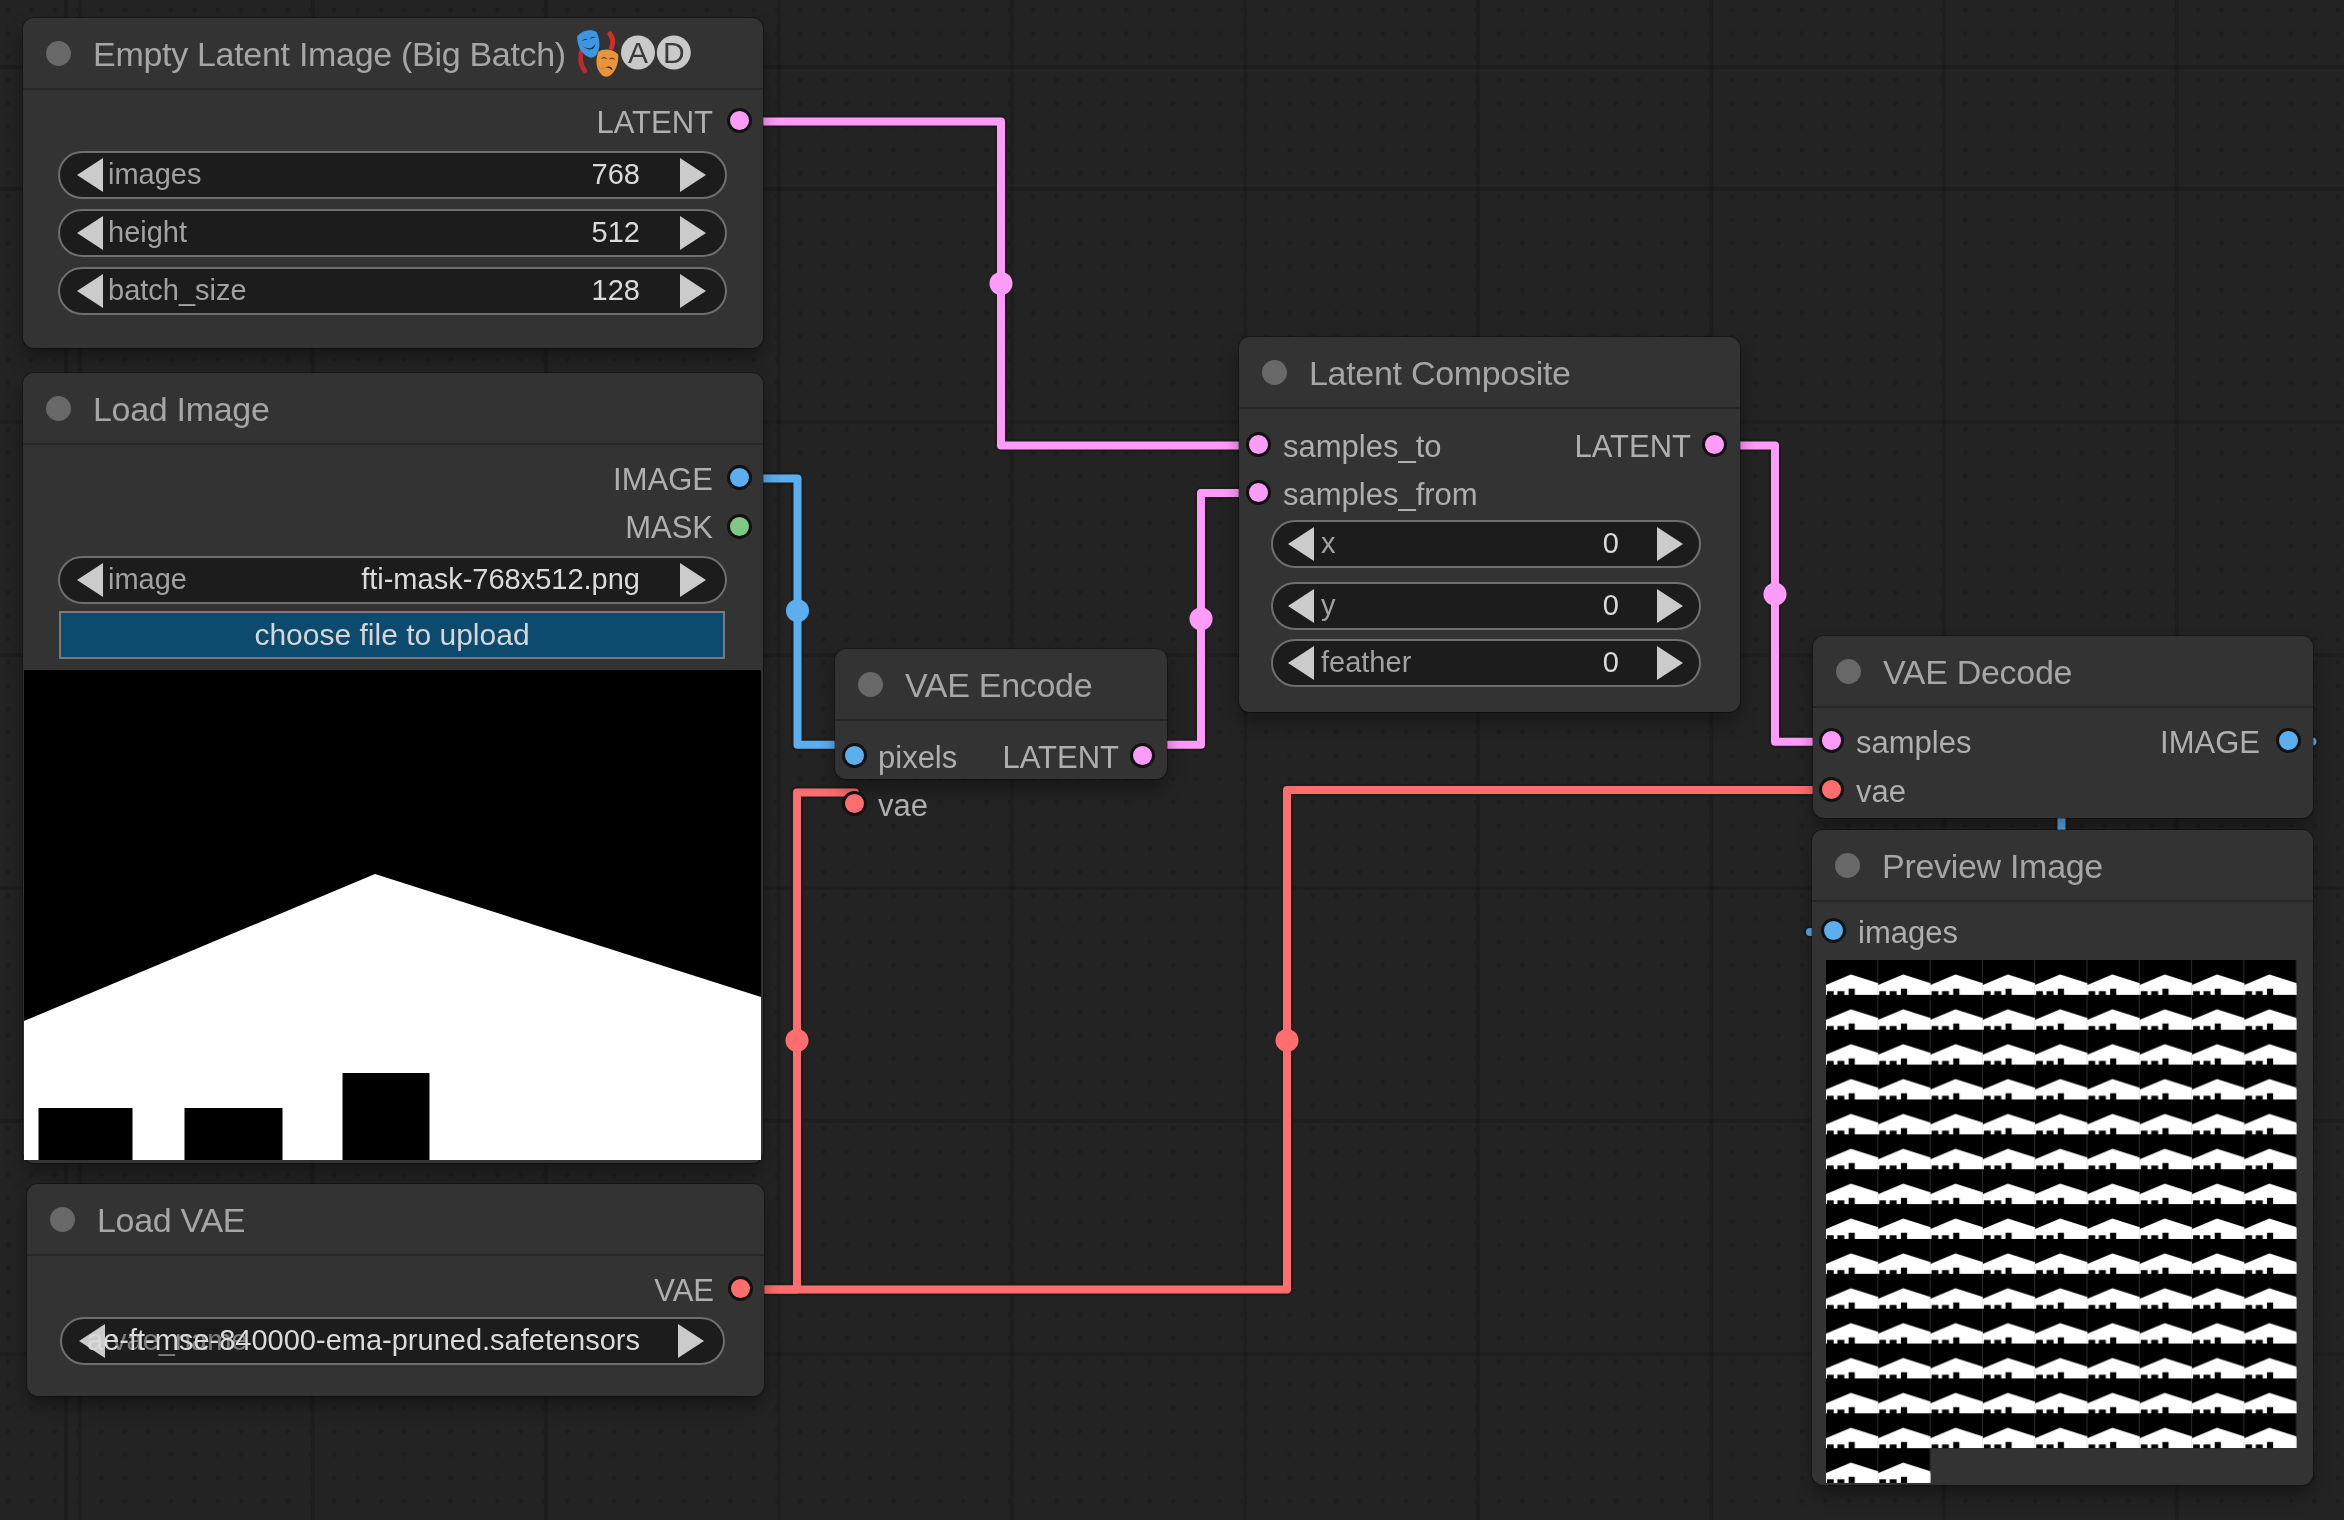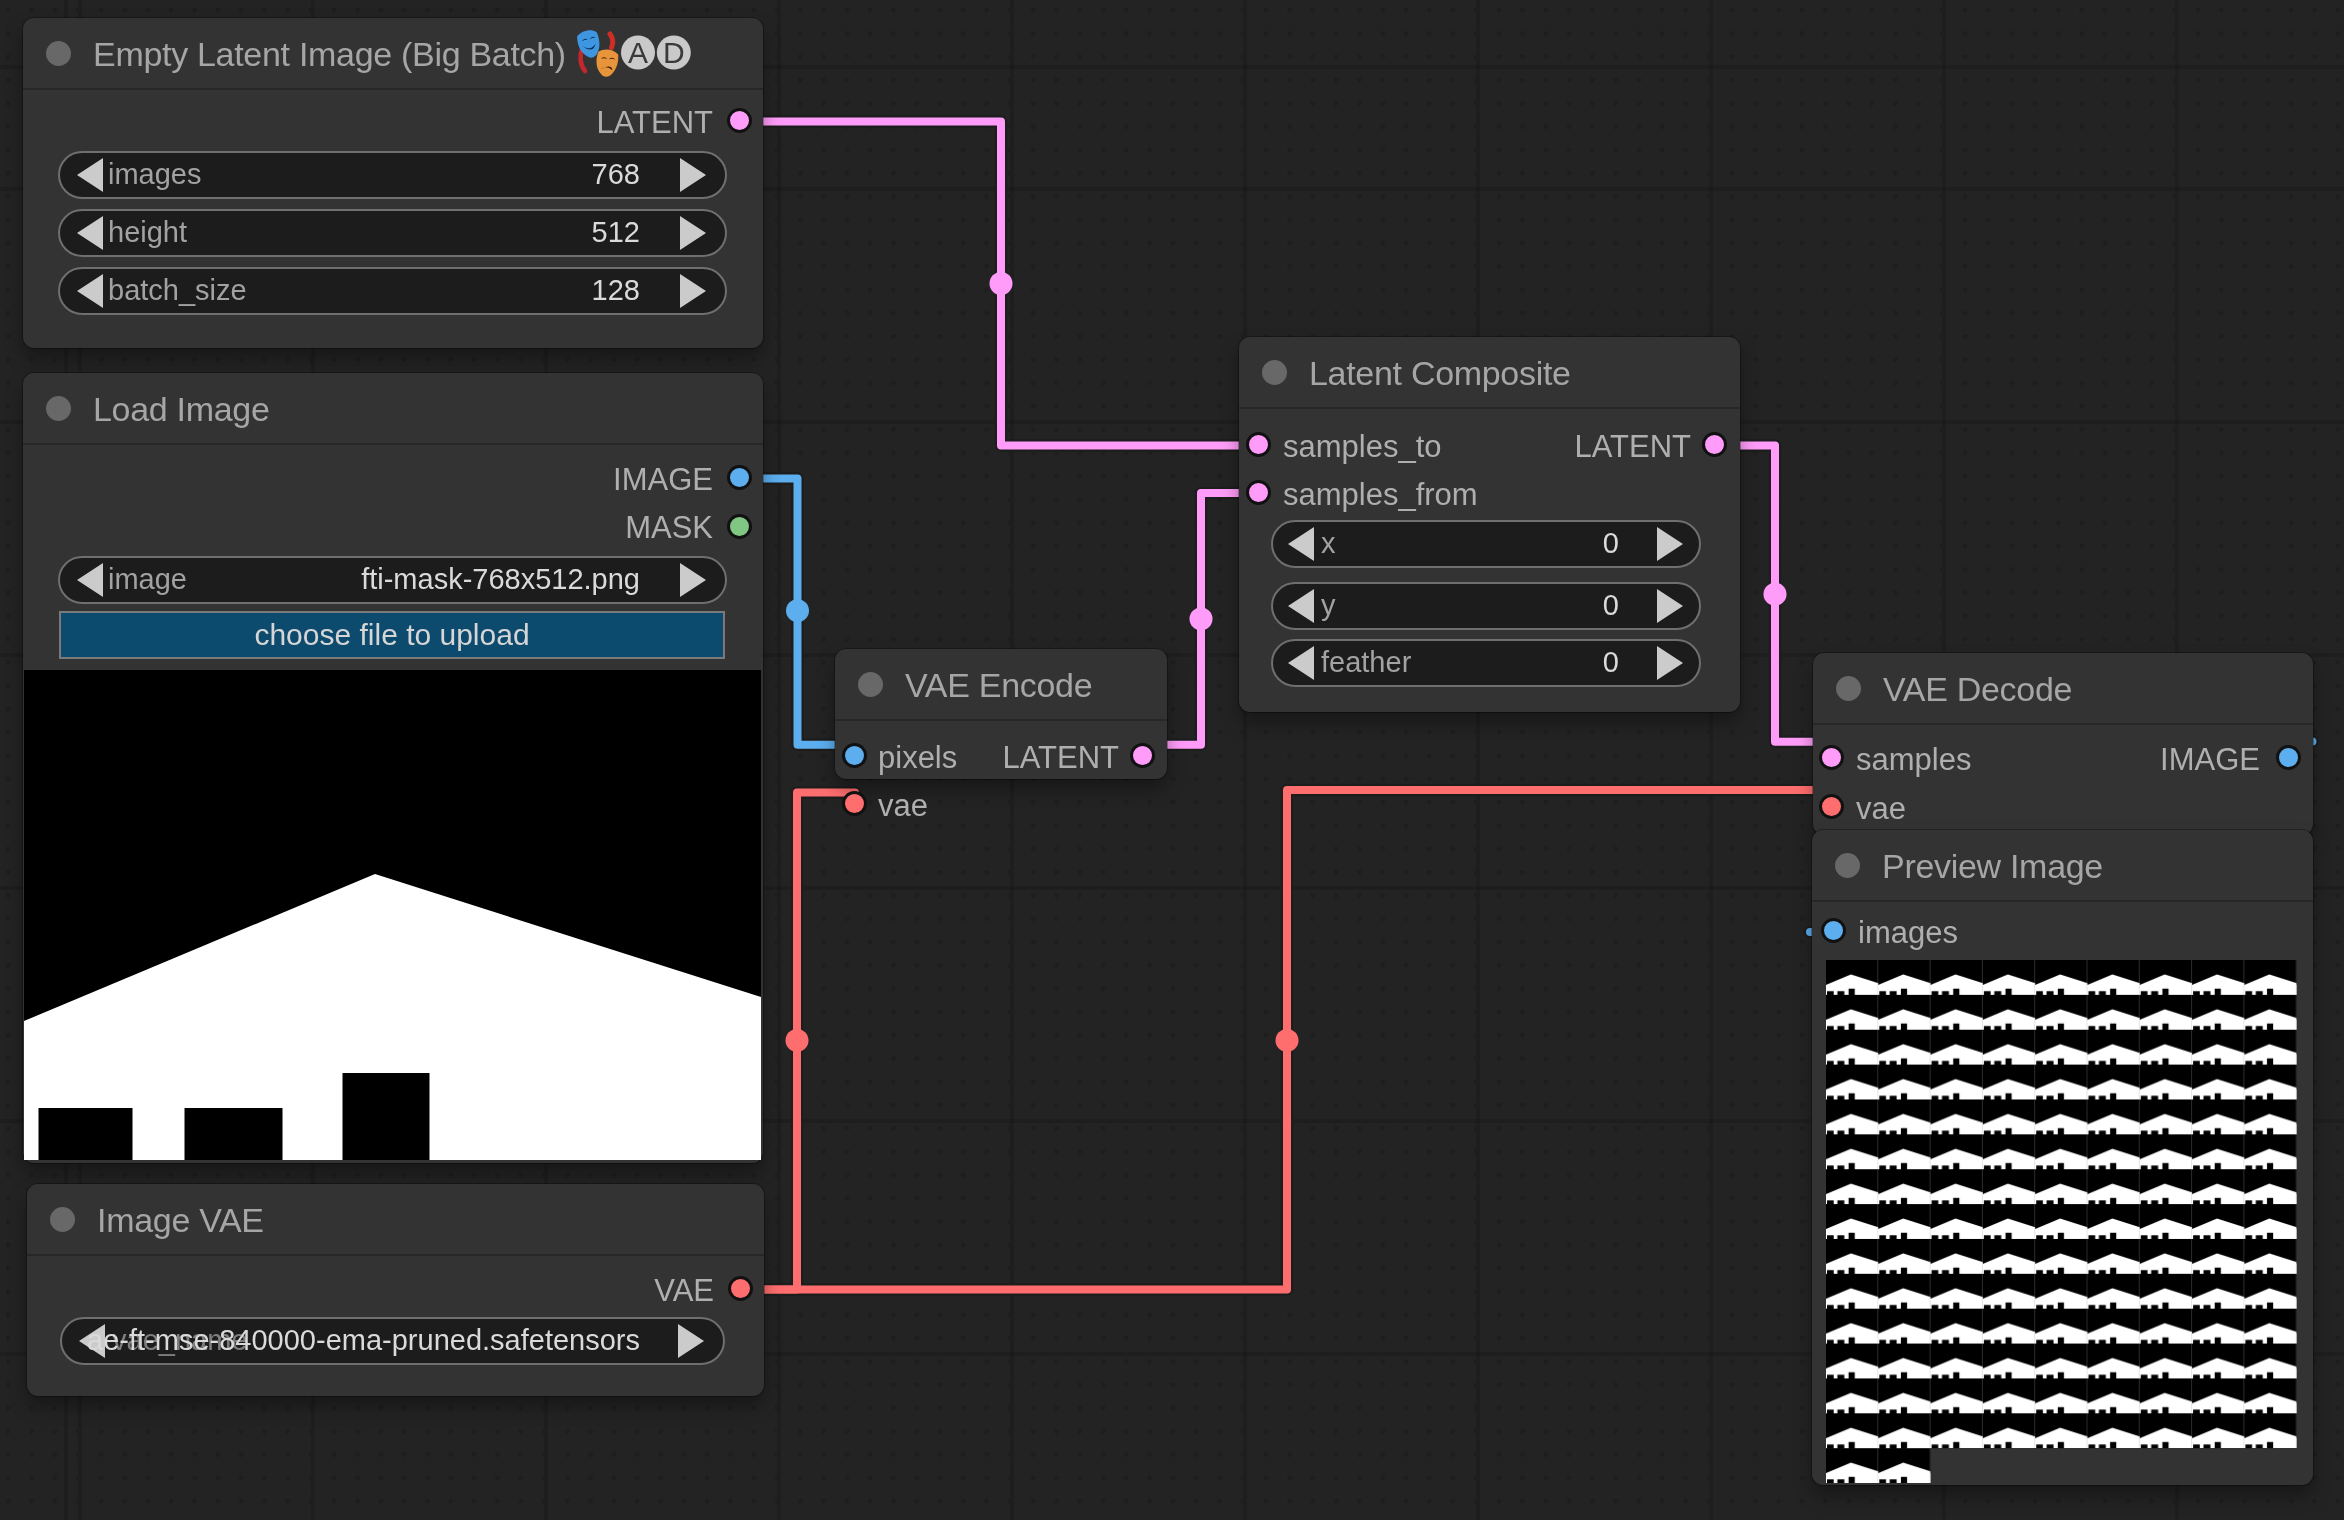--- a/index.html
+++ b/index.html
@@ -131,21 +131,21 @@
     <polygon fill="#fff" points="0,351 351,204 737,327 737,490 0,490"></polygon>
     <rect fill="#000" x="14.5" y="438" width="94" height="52"></rect>
     <rect fill="#000" x="160.5" y="438" width="98" height="52"></rect>
     <rect fill="#000" x="318.5" y="403" width="87" height="87"></rect>
   </svg>
 </div>
 
 <div class="node" style="left:27px;top:1184px;width:737px;height:212px;">
   <div class="tbar">
       <div class="tdot"></div>
-      <div class="ttext">Image VAE</div>
+      <div class="ttext">Load VAE</div>
     </div>
   <div class="slab" style="right:50px;top:89px;">VAE</div>
   <div class="slotdot" style="left:700.5px;top:92px;background:#ff6e6e;"></div>
   <div class="pill" style="left:33px;top:133px;width:661px;">
     <div class="arrL" style="left:17px;"></div>
     <div class="wlab" style="left:50px;color:#7e7e7e;">vae_name</div>
     <div class="wval" style="right:83px;">ae-ft-mse-840000-ema-pruned.safetensors</div>
     <div class="arrR" style="right:19px;"></div>
   </div>
 </div>
@@ -187,21 +187,21 @@
     <div class="arrR" style="right:16px;"></div>
   </div>
   <div class="pill" style="left:32px;top:302px;width:426px;">
     <div class="arrL" style="left:15px;"></div>
     <div class="wlab" style="left:48px;">feather</div>
     <div class="wval" style="right:80px;">0</div>
     <div class="arrR" style="right:16px;"></div>
   </div>
 </div>
 
-<div class="node" style="left:1813px;top:636px;width:500px;height:182px;margin-top:17px;">
+<div class="node" style="left:1813px;top:636px;width:500px;height:182px;">
   <div class="tbar">
       <div class="tdot"></div>
       <div class="ttext">VAE Decode</div>
     </div>
   <div class="slotdot" style="left:6px;top:92.2px;background:#ff9cf9;"></div>
   <div class="slab" style="left:43px;top:89px;">samples</div>
   <div class="slotdot" style="left:6px;top:140.5px;background:#ff6e6e;"></div>
   <div class="slab" style="left:43px;top:137.5px;">vae</div>
   <div class="slab" style="right:53px;top:89px;">IMAGE</div>
   <div class="slotdot" style="left:463px;top:91.9px;background:#5caeef;"></div>

